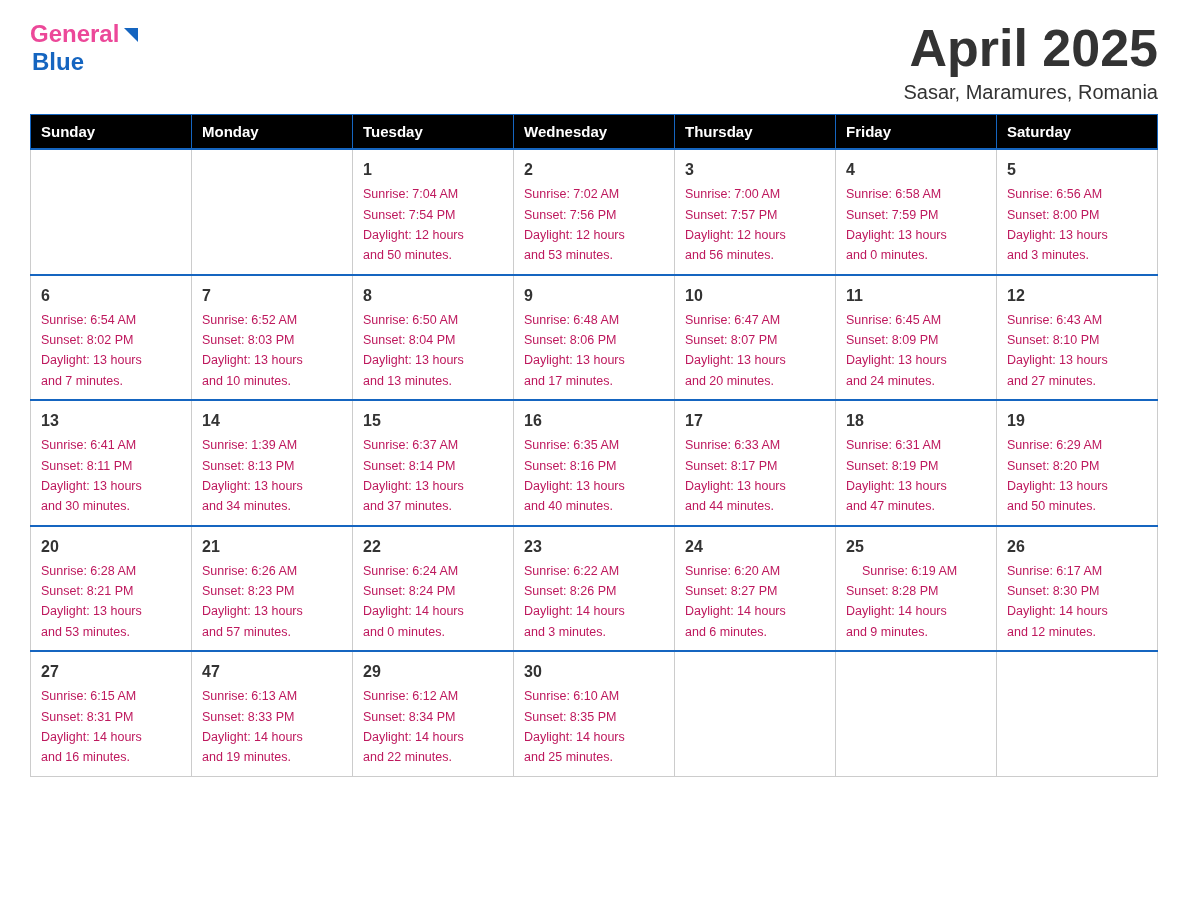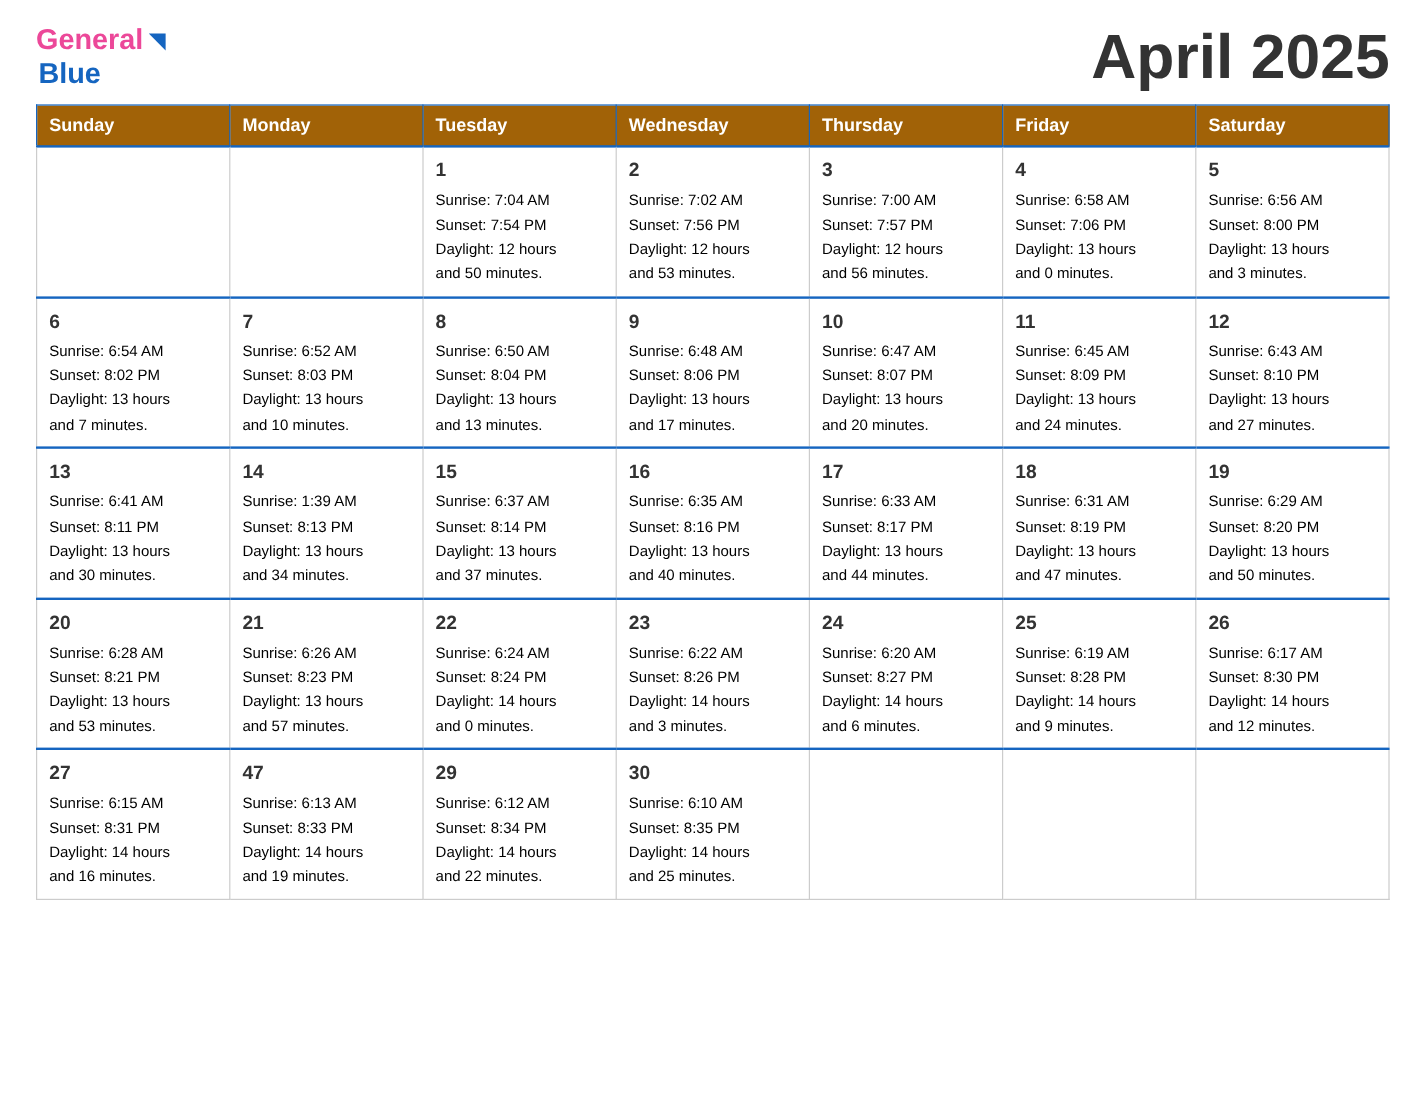--- a/index.html
+++ b/index.html
@@ -29,21 +29,21 @@
       font-size: 20px;
       color: #333;
       margin-top: 4px;
     }
     .calendar {
       width: 100%;
       border-collapse: collapse;
       margin-top: 10px;
     }
     .calendar th {
-      background-color: #a16207;
+      background-color: #000000;
       color: #ffffff;
       font-size: 15px;
       font-weight: bold;
       padding: 8px 10px;
       text-align: left;
       border: 1px solid #1565c0;
     }
     .calendar td {
       vertical-align: top;
       padding: 8px 10px;
@@ -56,21 +56,21 @@
     }
     .calendar td .day-num {
       font-size: 16px;
       font-weight: bold;
       color: #333;
       display: block;
       margin-bottom: 2px;
     }
     .calendar td .day-info {
       font-size: 12.5px;
-      color: #000000;
+      color: #be185d;
       line-height: 1.55;
     }
     .calendar tr td {
       border-top: 2px solid #1565c0;
     }
     .calendar tbody tr:not(:first-child) td {
       border-top: 2px solid #1565c0;
     }
     .logo-wrapper {
       display: flex;
@@ -91,20 +91,21 @@
       <svg width="22" height="22" viewBox="0 0 22 22" style="margin-left:1px;margin-top:2px;">
         <polygon points="4,4 18,4 18,18" fill="#1565c0"></polygon>
       </svg>
     </div>
     <div>
       <span style="font-size:24px;font-weight:bold;color:#1565c0;margin-left:2px;">Blue</span>
     </div>
   </div>
   <div class="title-section">
     <div class="main-title">April 2025</div>
+    <div class="subtitle">Sasar, Maramures, Romania</div>
   </div>
 </div>
 
 <table class="calendar">
   <thead>
     <tr>
       <th>Sunday</th>
       <th>Monday</th>
       <th>Tuesday</th>
       <th>Wednesday</th>
@@ -123,21 +124,21 @@
 and 50 minutes.</span></td>
         <td><span class="day-num">2</span><span class="day-info" style="white-space: pre-line;">Sunrise: 7:02 AM
 Sunset: 7:56 PM
 Daylight: 12 hours
 and 53 minutes.</span></td>
         <td><span class="day-num">3</span><span class="day-info" style="white-space: pre-line;">Sunrise: 7:00 AM
 Sunset: 7:57 PM
 Daylight: 12 hours
 and 56 minutes.</span></td>
         <td><span class="day-num">4</span><span class="day-info" style="white-space: pre-line;">Sunrise: 6:58 AM
-Sunset: 7:06 PM
+Sunset: 7:59 PM
 Daylight: 13 hours
 and 0 minutes.</span></td>
         <td><span class="day-num">5</span><span class="day-info" style="white-space: pre-line;">Sunrise: 6:56 AM
 Sunset: 8:00 PM
 Daylight: 13 hours
 and 3 minutes.</span></td>
       </tr>
       <tr>
         <td><span class="day-num">6</span><span class="day-info" style="white-space: pre-line;">Sunrise: 6:54 AM
 Sunset: 8:02 PM
@@ -212,21 +213,21 @@
 Daylight: 14 hours
 and 0 minutes.</span></td>
         <td><span class="day-num">23</span><span class="day-info" style="white-space: pre-line;">Sunrise: 6:22 AM
 Sunset: 8:26 PM
 Daylight: 14 hours
 and 3 minutes.</span></td>
         <td><span class="day-num">24</span><span class="day-info" style="white-space: pre-line;">Sunrise: 6:20 AM
 Sunset: 8:27 PM
 Daylight: 14 hours
 and 6 minutes.</span></td>
-        <td><span class="day-num">25</span><span class="day-info" style="white-space: pre-line;">Sunrise: 6:19 AM
+        <td><span class="day-num">25</span><span class="day-info" style="white-space: pre-line; margin-left: 16px;">Sunrise: 6:19 AM
 Sunset: 8:28 PM
 Daylight: 14 hours
 and 9 minutes.</span></td>
         <td><span class="day-num">26</span><span class="day-info" style="white-space: pre-line;">Sunrise: 6:17 AM
 Sunset: 8:30 PM
 Daylight: 14 hours
 and 12 minutes.</span></td>
       </tr>
       <tr>
         <td><span class="day-num">27</span><span class="day-info" style="white-space: pre-line;">Sunrise: 6:15 AM

